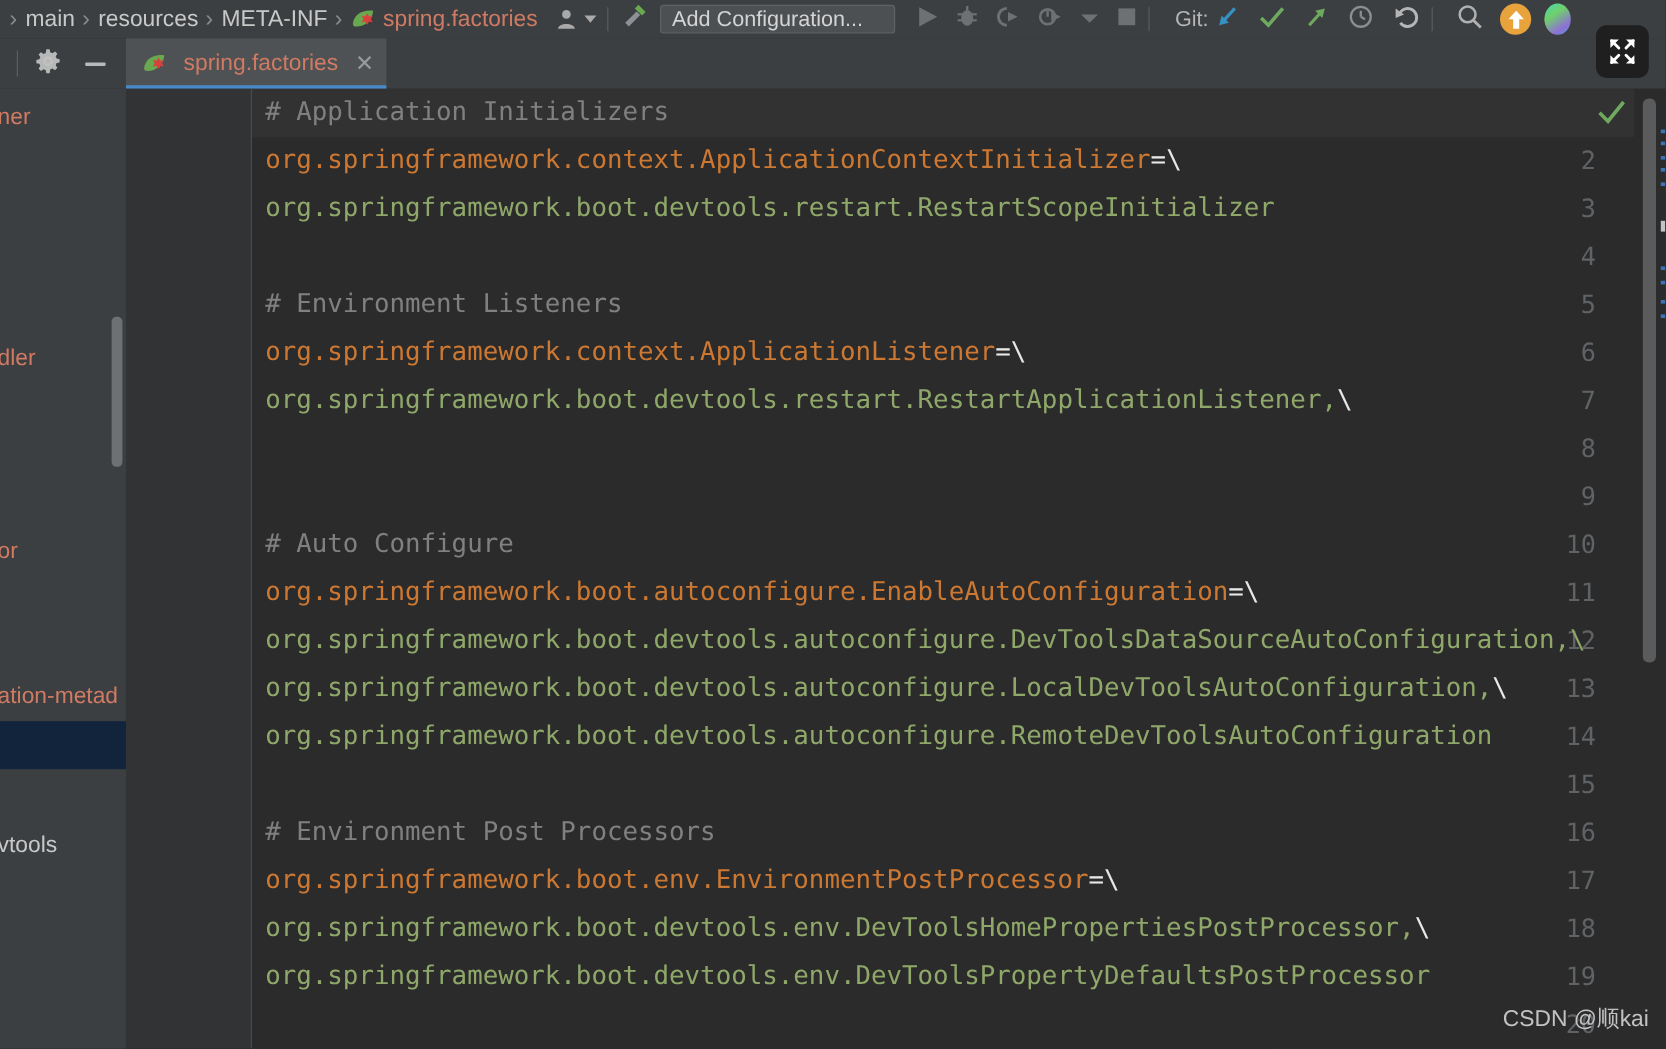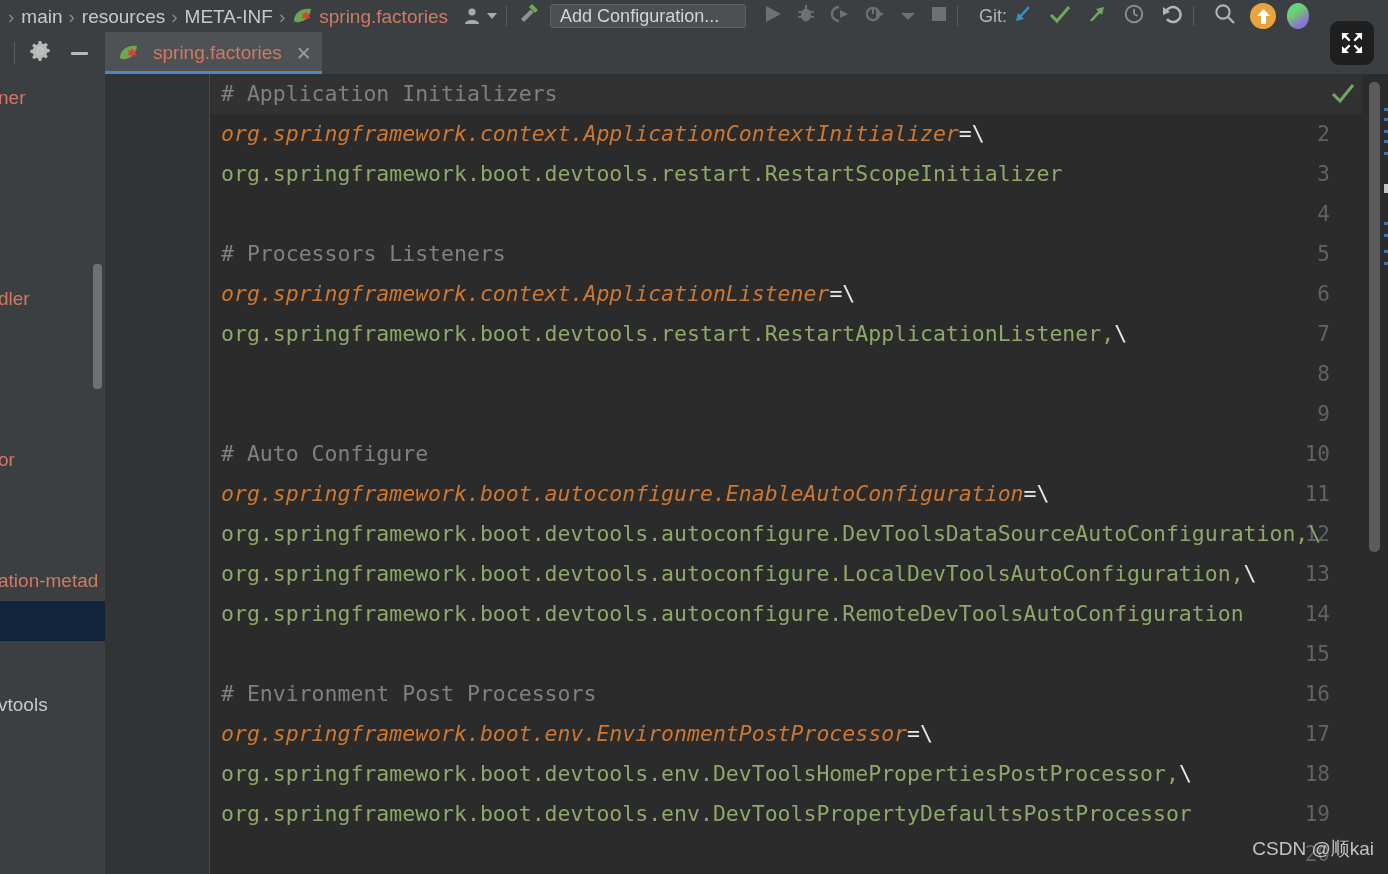--- a/index.html
+++ b/index.html
@@ -292,21 +292,21 @@
     line-height: 40px;
     white-space: pre;
     font-family: "DejaVu Sans Mono", monospace;
     font-size: 21.5px;
     padding-left: 11px;
   }
   .code-line.current-line {
     background: #323232;
   }
   .tok-comment { color: #808080; }
-  .tok-key     { color: #cc7832; font-style: italic; }
+  .tok-key     { color: #cc7832; }
   .tok-val     { color: #8fa86a; }
   .tok-sep     { color: #e8e8e8; }
 
   
   #current-line-band {
     position: absolute;
     left: 0; top: 0;
     width: 1283px; height: 40px;
     background: #323232;
     pointer-events: none;
@@ -594,21 +594,21 @@
         <div class="ln" style="top: 640px;">17</div>
         <div class="ln" style="top: 680px;">18</div>
         <div class="ln" style="top: 720px;">19</div>
         <div class="ln" style="top: 760px;">20</div>
       </div>
     <div id="code-area">
         <div class="code-line current-line" style="top: 0px;"><span class="tok-comment"># Application Initializers</span></div>
         <div class="code-line" style="top: 40px;"><span class="tok-key">org.springframework.context.ApplicationContextInitializer</span><span class="tok-sep">=\</span></div>
         <div class="code-line" style="top: 80px;"><span class="tok-val">org.springframework.boot.devtools.restart.RestartScopeInitializer</span></div>
         <div class="code-line" style="top: 120px;"></div>
-        <div class="code-line" style="top: 160px;"><span class="tok-comment"># Processors Listeners</span></div>
+        <div class="code-line" style="top: 160px;"><span class="tok-comment"># Environment Listeners</span></div>
         <div class="code-line" style="top: 200px;"><span class="tok-key">org.springframework.context.ApplicationListener</span><span class="tok-sep">=\</span></div>
         <div class="code-line" style="top: 240px;"><span class="tok-val">org.springframework.boot.devtools.restart.RestartApplicationListener,</span><span class="tok-sep">\</span></div>
         <div class="code-line" style="top: 320px;"></div>
         <div class="code-line" style="top: 360px;"><span class="tok-comment"># Auto Configure</span></div>
         <div class="code-line" style="top: 400px;"><span class="tok-key">org.springframework.boot.autoconfigure.EnableAutoConfiguration</span><span class="tok-sep">=\</span></div>
         <div class="code-line" style="top: 440px;"><span class="tok-val">org.springframework.boot.devtools.autoconfigure.DevToolsDataSourceAutoConfiguration,\</span></div>
         <div class="code-line" style="top: 480px;"><span class="tok-val">org.springframework.boot.devtools.autoconfigure.LocalDevToolsAutoConfiguration,</span><span class="tok-sep">\</span></div>
         <div class="code-line" style="top: 520px;"><span class="tok-val">org.springframework.boot.devtools.autoconfigure.RemoteDevToolsAutoConfiguration</span></div>
         <div class="code-line" style="top: 560px;"></div>
         <div class="code-line" style="top: 600px;"><span class="tok-comment"># Environment Post Processors</span></div>

